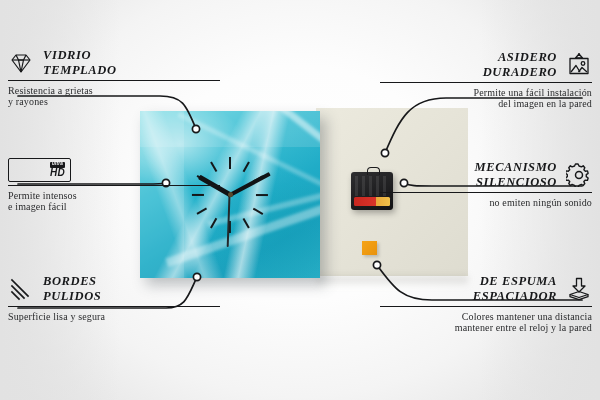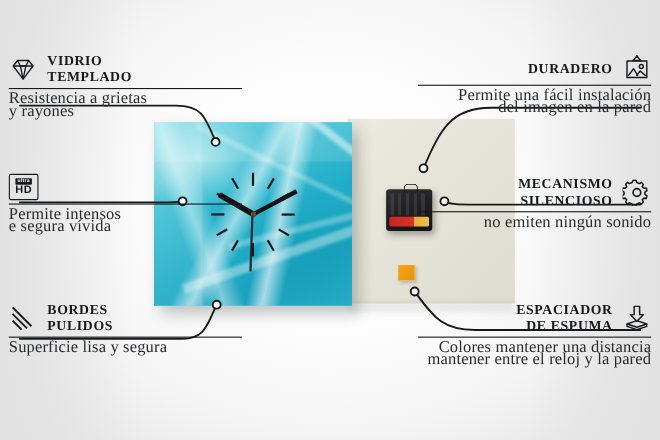--- a/index.html
+++ b/index.html
@@ -15,40 +15,40 @@
     overflow:hidden;
   }
   .vign{position:absolute;top:0;height:400px;width:120px;pointer-events:none;}
   .vign.l{left:0;background:linear-gradient(90deg,#e2e2e2 0%,rgba(226,226,226,0) 100%);}
   .vign.r{right:0;background:linear-gradient(270deg,#e2e2e2 0%,rgba(226,226,226,0) 100%);}
 
   
   .feat{position:absolute;width:212px;}
   .feat.left{left:8px;text-align:left;}
   .feat.right{right:8px;text-align:right;}
-  .feat .head{display:flex;align-items:center;gap:9px;}
+  .feat .head{display:flex;align-items:center;gap:9px;font-style:italic;}
   .feat.right .head{flex-direction:row-reverse;}
   .feat .titles{
     font-weight:bold;font-size:12.5px;line-height:14.5px;
     letter-spacing:.6px;color:#17181a;text-transform:uppercase;
   }
   .feat .rule{
     height:0;border-top:1.3px solid #17181a;margin:3px 0 4px 0;width:100%;
   }
   .feat .desc{
-    font-size:15px;line-height:11.2px;color:#2a2b2d;letter-spacing:.15px;
+    font-size:10px;line-height:11.2px;color:#2a2b2d;letter-spacing:.15px;
   }
   .icon{width:26px;height:24px;flex:0 0 auto;display:block;}
   .icon svg{display:block;width:100%;height:100%;}
 
   
   .hdbadge{
     width:25px;height:22px;border:1.6px solid #17181a;border-radius:2px;
     display:flex;flex-direction:column;align-items:center;justify-content:center;
-    flex:0 0 auto;line-height:1;
+    flex:0 0 auto;line-height:1;padding-left:36px;
   }
   .hdbadge .u{font-size:4.6px;font-weight:bold;background:#17181a;color:#fff;
     padding:.5px 2px;border-radius:1px;letter-spacing:.2px;font-family:"Liberation Sans",sans-serif;}
   .hdbadge .h{font-size:10px;font-weight:bold;color:#17181a;margin-top:.5px;
     font-family:"Liberation Sans",sans-serif;letter-spacing:.3px;}
 
   
   #photo{position:absolute;left:0;top:0;width:600px;height:400px;}
   .wall{
     position:absolute;left:316px;top:108px;width:152px;height:168px;
@@ -217,21 +217,21 @@
   <div class="feat left" style="top:158px;">
     <div class="head">
       <span class="hdbadge">
         <span class="u">ultra</span>
         <span class="h">HD</span>
       </span>
     </div>
     <div class="rule"></div>
     <div class="desc">
       <div>Permite intensos</div>
-      <div>e segura vívida</div>
+      <div>e imagen fácil</div>
     </div>
   </div>
 
   <div class="feat left" style="top:274px;">
     <div class="head">
       <span class="icon">
         <svg viewBox="0 0 26 24">
             <g fill="none" stroke="#17181a" stroke-width="1.7" stroke-linecap="square">
           <path d="M4 3 L20 19"></path>
               <path d="M4 9 L16 21"></path>
@@ -258,20 +258,21 @@
           <path d="M13 1 L9.5 5 H16.5 Z"></path>
               <path d="M13 1 V0"></path>
           <rect x="4" y="5.5" width="18" height="15"></rect>
           <circle cx="17" cy="10.5" r="1.8"></circle>
           <path d="M5 19 L10 12.5 L14 19"></path>
               <path d="M12.5 19 L16 14.5 L21 19"></path>
         </g>
           </svg>
       </span>
       <div class="titles">
+        <div>ASIDERO</div>
         <div>DURADERO</div>
       </div>
     </div>
     <div class="rule"></div>
     <div class="desc">
       <div>Permite una fácil instalación</div>
       <div>del imagen en la pared</div>
     </div>
   </div>
 
@@ -301,22 +302,22 @@
       <span class="icon">
         <svg viewBox="0 0 26 24">
             <g fill="none" stroke="#17181a" stroke-width="1.3" stroke-linejoin="round">
           <path d="M10.5 1.5 H15.5 V9 H19 L13 15 L7 9 H10.5 Z"></path>
           <path d="M13 14.5 L22 17.5 L13 20.5 L4 17.5 Z"></path>
           <path d="M4 17.5 v2.2 L13 22.7 L22 19.7 v-2.2"></path>
         </g>
           </svg>
       </span>
       <div class="titles">
+        <div>DE ESPUMA</div>
         <div>ESPACIADOR</div>
-        <div>DE ESPUMA</div>
       </div>
     </div>
     <div class="rule"></div>
     <div class="desc">
       <div>Colores mantener una distancia</div>
       <div>mantener entre el reloj y la pared</div>
     </div>
   </div>
 
 </div>

